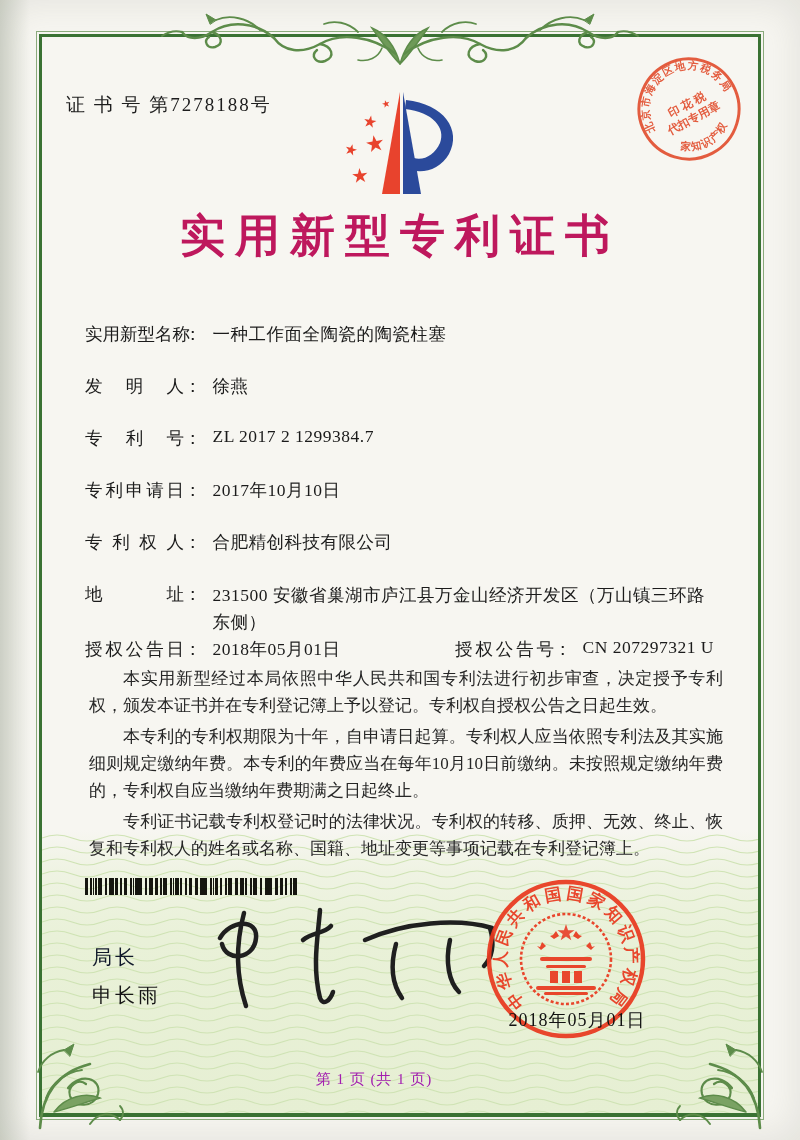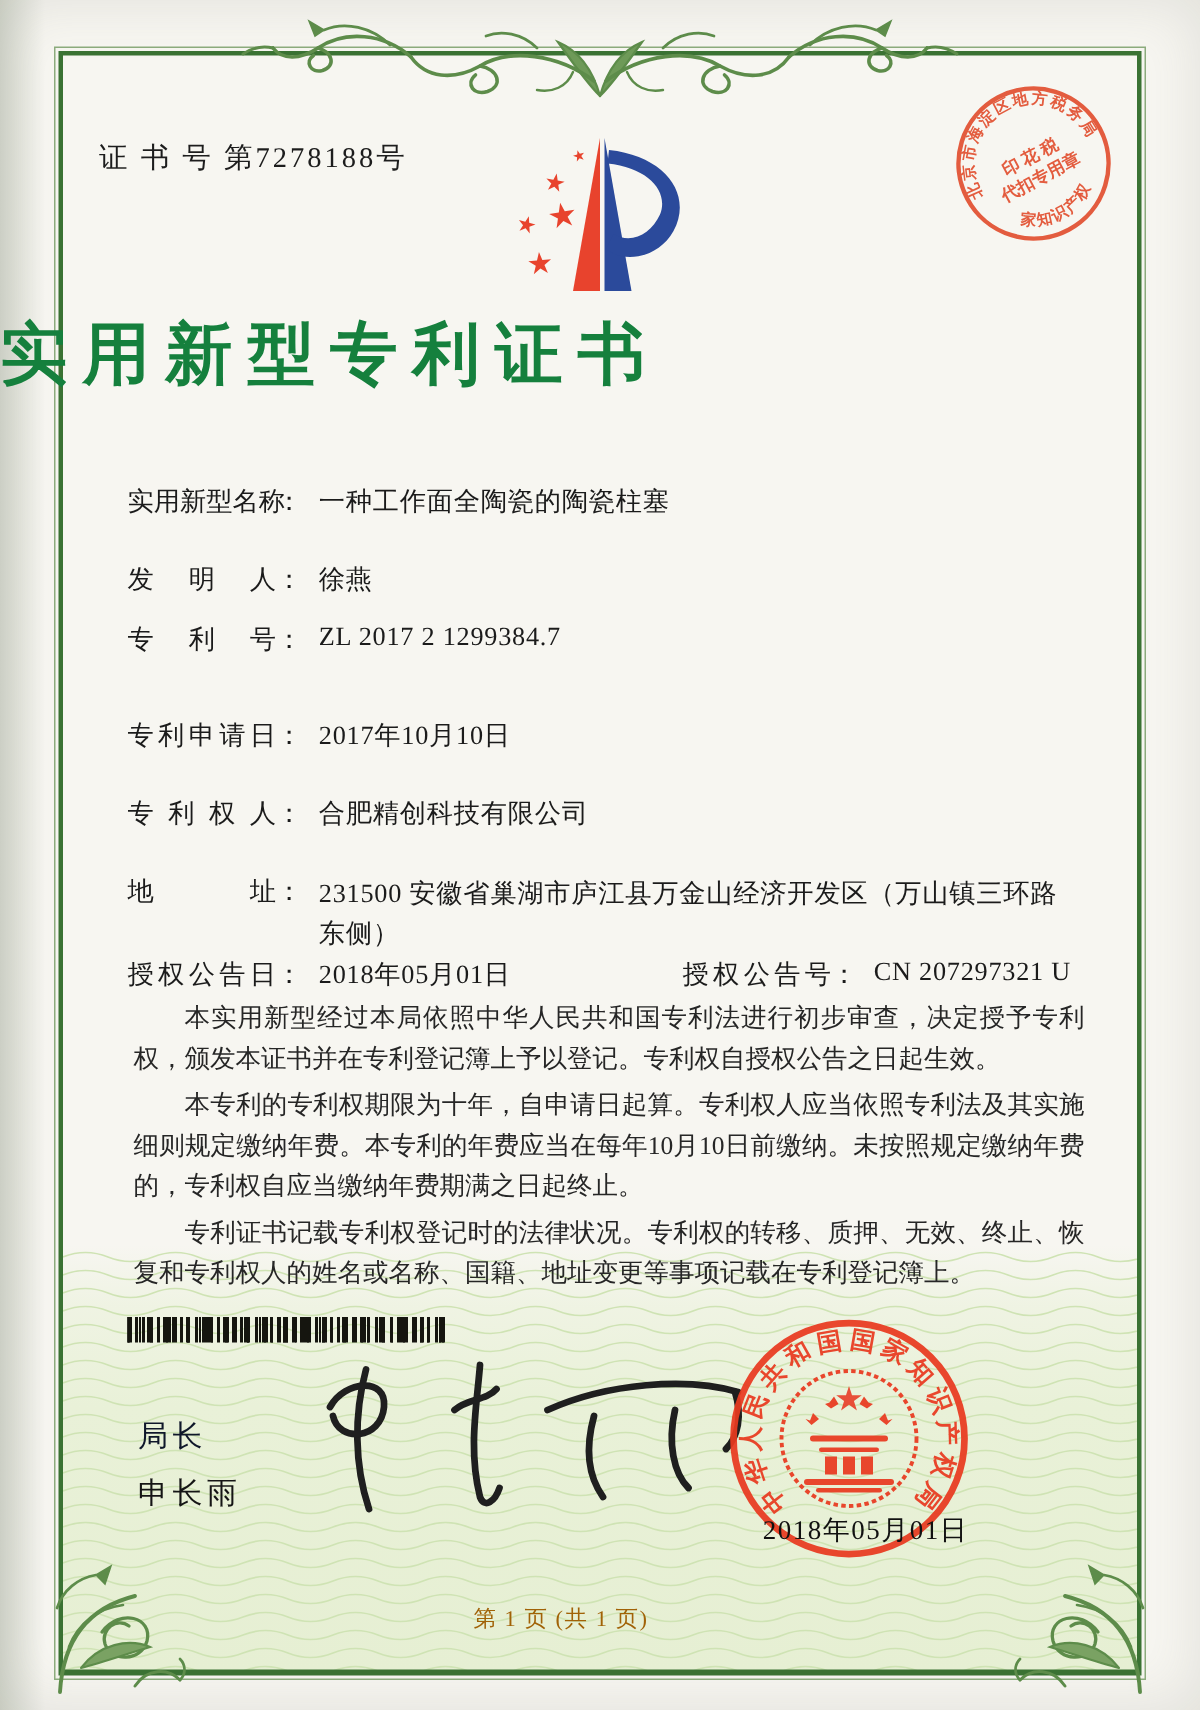--- a/index.html
+++ b/index.html
@@ -12,22 +12,22 @@
   .frame{position:absolute;left:36px;top:31px;width:726px;height:1087px;border:1px solid #8bab7c;}
   .frame-inner{position:absolute;left:2px;top:2px;right:2px;bottom:2px;
         border:3px solid #3a7233;border-bottom-width:4px;}
   
   .green-zone{position:absolute;left:42px;top:830px;width:716px;height:284px;
         background:linear-gradient(180deg,rgba(233,241,216,0) 0%,rgba(233,241,216,.55) 14%,#e9f1d8 38%,#e6efd3 100%);}
   .green-zone svg{position:absolute;left:0;top:0;}
   
   .cert-no{position:absolute;left:66px;top:92px;font-size:19px;letter-spacing:2px;color:#1d1d1d;}
   .logo{position:absolute;left:330px;top:88px;}
-  .title{position:absolute;left:0;top:206px;width:800px;
-         font-size:45px;font-weight:bold;letter-spacing:10px;color:#15803d;}
+  .title{position:absolute;left:0;top:206px;width:800px;text-align:center;
+         font-size:45px;font-weight:bold;letter-spacing:10px;color:#be185d;}
   
   .stamp{position:absolute;left:628px;top:48px;transform:rotate(-28deg);opacity:.92;}
   
   .row{position:absolute;left:85px;font-size:17.5px;color:#1b1b1b;white-space:nowrap;}
   .f-label{display:inline-block;width:99px;text-align:justify;text-align-last:justify;vertical-align:top;}
   .f-colon{display:inline-block;vertical-align:top;}
   .f-value{display:inline-block;margin-left:11px;vertical-align:top;letter-spacing:.5px;}
   .f-value.wrap{white-space:normal;width:505px;line-height:27px;}
   .row2-field{position:absolute;left:370px;top:0;}
   
@@ -41,21 +41,21 @@
          repeating-linear-gradient(90deg,#15150f 0 1px,transparent 1px 8px),
          repeating-linear-gradient(90deg,#15150f 0 3px,transparent 3px 13px);}
   .signer-title{position:absolute;left:92px;top:944px;font-family:"Liberation Sans","DejaVu Sans",sans-serif;
         font-size:20px;letter-spacing:3px;color:#0f172a;}
   .signer-name{position:absolute;left:92px;top:982px;font-family:Liberation Sans, sans-serif;
         font-size:20px;letter-spacing:3px;color:#151515;}
   .signature{position:absolute;left:200px;top:898px;}
   .seal{position:absolute;left:456px;top:849px;opacity:.93;}
   .seal-date{position:absolute;left:492px;top:1008px;width:170px;text-align:center;
         font-size:18px;color:#111;letter-spacing:1px;}
-  .footer{position:absolute;left:0;top:1070px;width:748px;text-align:center;font-size:15px;color:#a16207;letter-spacing:1px;}
+  .footer{position:absolute;left:0;top:1070px;width:748px;text-align:center;font-size:15px;color:#a21caf;letter-spacing:1px;}
   
   .orn-top{position:absolute;left:160px;top:2px;}
   .orn-bl{position:absolute;left:28px;top:1032px;}
   .orn-br{position:absolute;left:672px;top:1032px;transform:scaleX(-1);}
 </style>
 </head>
 <body>
 
 <div class="page">
 
@@ -171,21 +171,21 @@
     <text x="0" y="-1" font-size="11.5" fill="#e25030" text-anchor="middle" font-weight="bold">印 花 税</text>
     <text x="0" y="14" font-size="11.5" fill="#e25030" text-anchor="middle" font-weight="bold">代扣专用章</text>
   </svg>
 
   <div class="row" style="top:322px">
     <span class="f-label">实用新型名称</span><span class="f-colon">：</span><span class="f-value">一种工作面全陶瓷的陶瓷柱塞</span>
   </div>
   <div class="row" style="top:374px">
     <span class="f-label">发明人</span><span class="f-colon">：</span><span class="f-value">徐燕</span>
   </div>
-  <div class="row" style="top:414px">
+  <div class="row" style="top:426px">
     <span class="f-label">专利号</span><span class="f-colon">：</span><span class="f-value">ZL 2017 2 1299384.7</span>
   </div>
   <div class="row" style="top:478px">
     <span class="f-label">专利申请日</span><span class="f-colon">：</span><span class="f-value">2017年10月10日</span>
   </div>
   <div class="row" style="top:530px">
     <span class="f-label">专利权人</span><span class="f-colon">：</span><span class="f-value">合肥精创科技有限公司</span>
   </div>
   <div class="row" style="top:582px">
     <span class="f-label">地址</span><span class="f-colon">：</span><span class="f-value wrap">231500 安徽省巢湖市庐江县万金山经济开发区（万山镇三环路东侧）</span>

